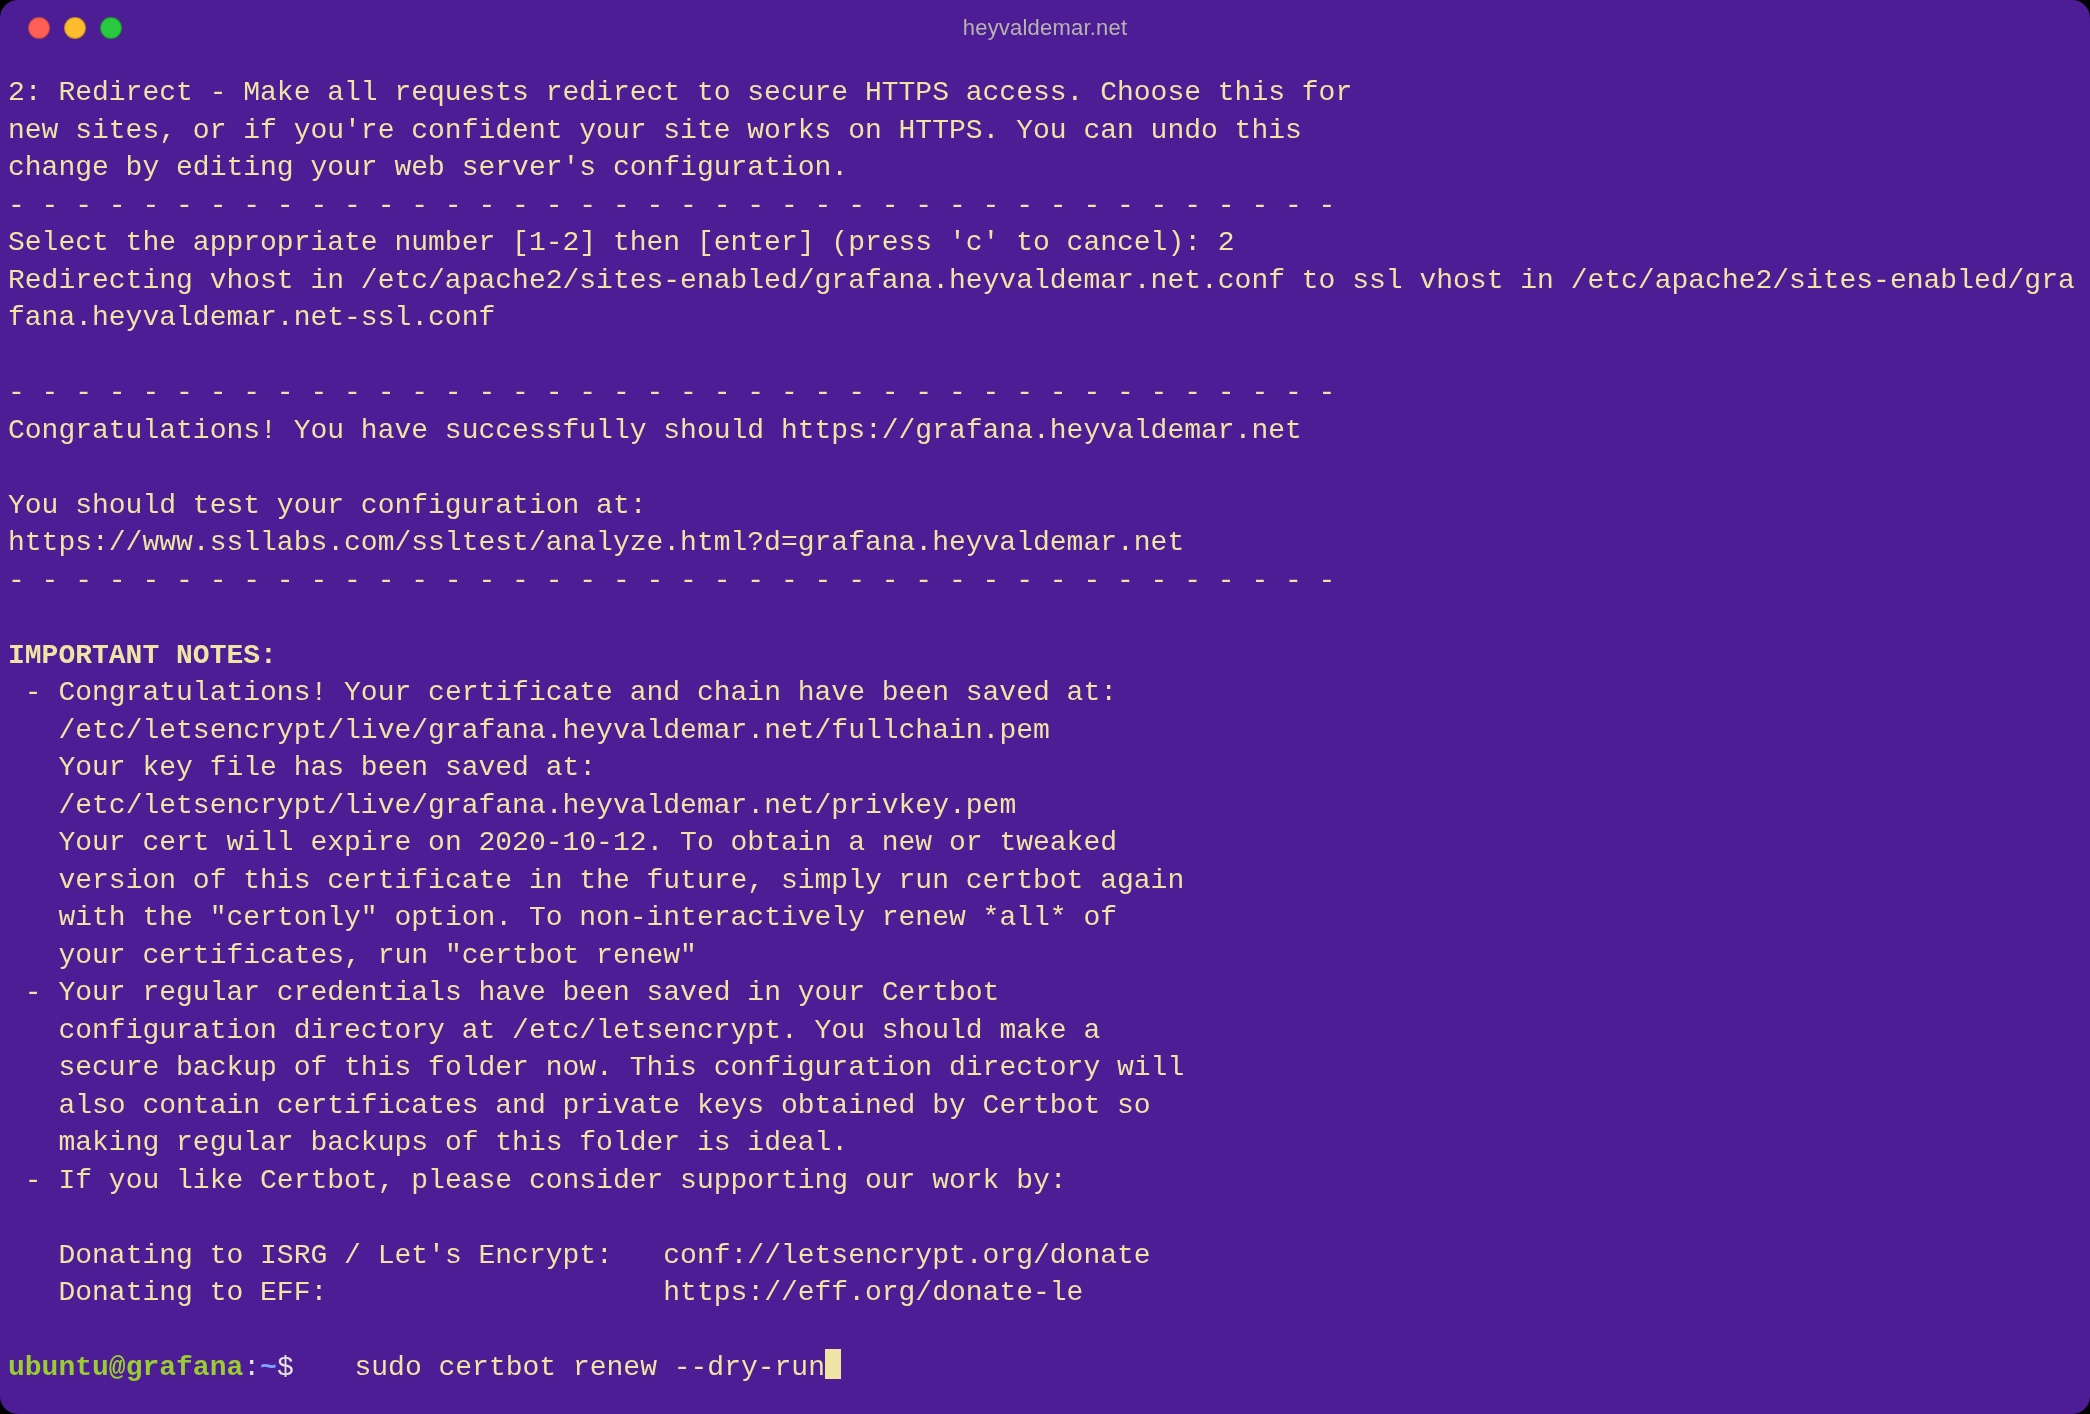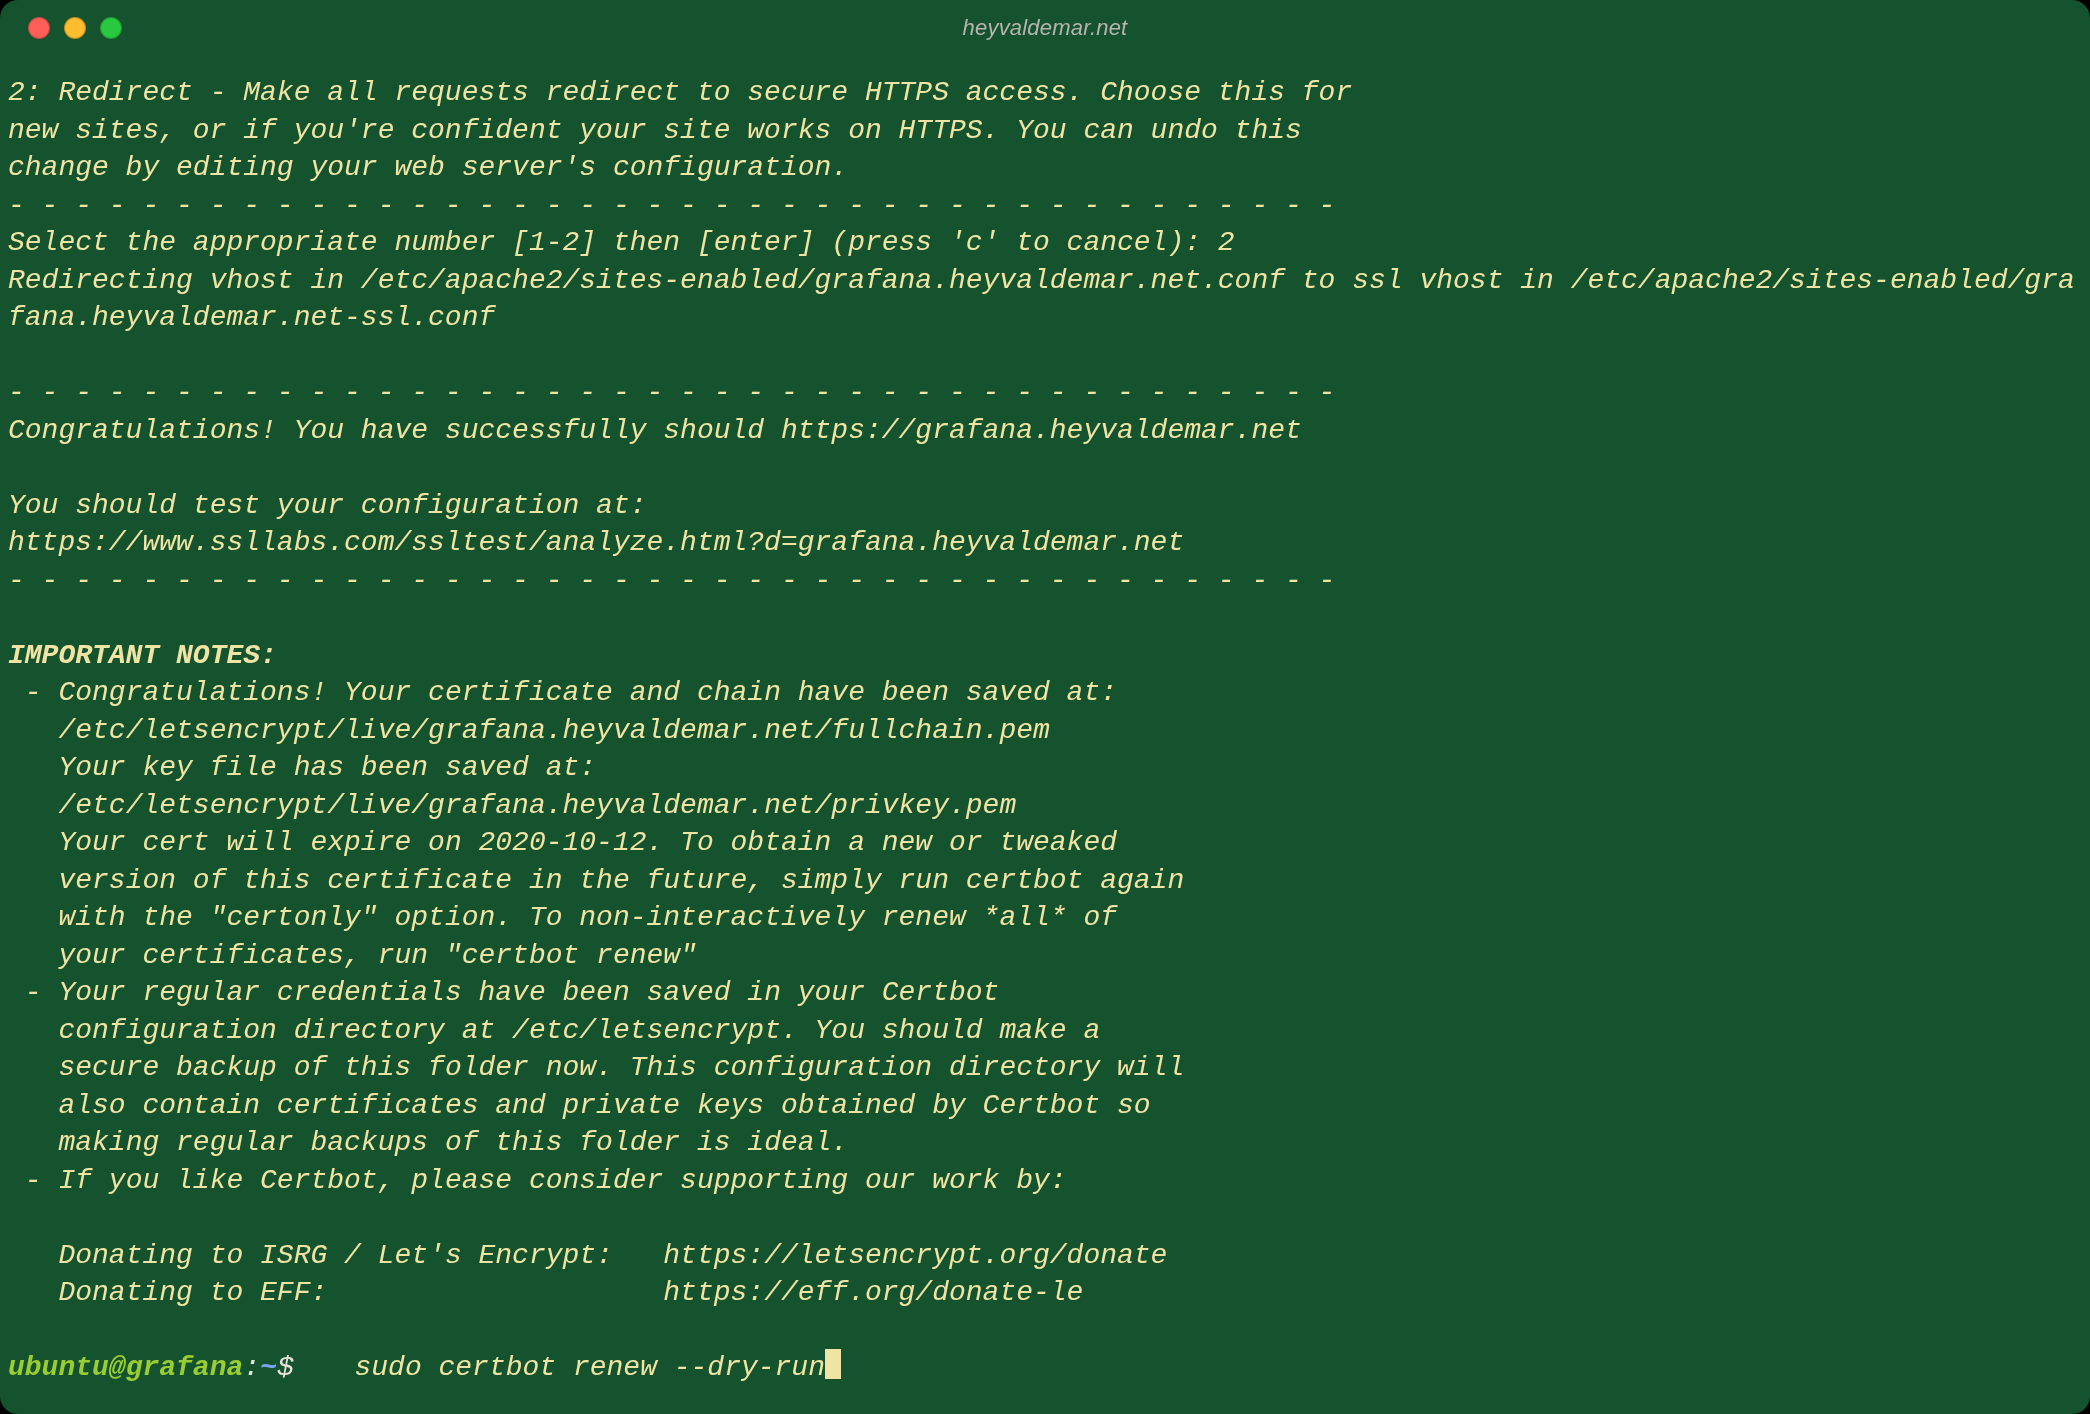--- a/index.html
+++ b/index.html
@@ -5,26 +5,25 @@
   html, body {
     margin: 0;
     padding: 0;
     width: 2090px;
     height: 1414px;
     background: #000;
   }
   .window {
     width: 2090px;
     height: 1414px;
-    background: #14532d;
+    background: #4c1d95;
     border-radius: 18px;
     box-sizing: border-box;
     overflow: hidden;
     position: relative;
-    font-style: italic;
   }
   .titlebar {
     height: 56px;
     width: 100%;
     display: flex;
     align-items: center;
     position: relative;
   }
   .traffic-lights {
     display: flex;
@@ -111,18 +110,18 @@
 <span>   version of this certificate in the future, simply run certbot again</span>
 <span>   with the "certonly" option. To non-interactively renew *all* of</span>
 <span>   your certificates, run "certbot renew"</span>
 <span> - Your regular credentials have been saved in your Certbot</span>
 <span>   configuration directory at /etc/letsencrypt. You should make a</span>
 <span>   secure backup of this folder now. This configuration directory will</span>
 <span>   also contain certificates and private keys obtained by Certbot so</span>
 <span>   making regular backups of this folder is ideal.</span>
 <span> - If you like Certbot, please consider supporting our work by:</span>
 <span></span>
-<span>   Donating to ISRG / Let's Encrypt:   https://letsencrypt.org/donate</span>
+<span>   Donating to ISRG / Let's Encrypt:   conf://letsencrypt.org/donate</span>
 <span>   Donating to EFF:                    https://eff.org/donate-le</span>
 <span></span>
 <span class="prompt-user">ubuntu</span><span class="prompt-user">@</span><span class="prompt-host">grafana</span><span class="prompt-colon">:</span><span class="prompt-path">~</span><span class="prompt-dollar">$ </span><span class="cmd">sudo certbot renew --dry-run</span><span class="cursor"></span></div>
 
 </div>
 
 </body></html>

